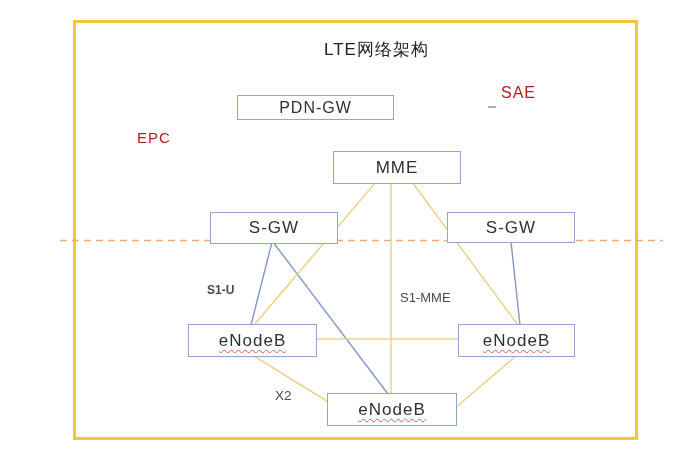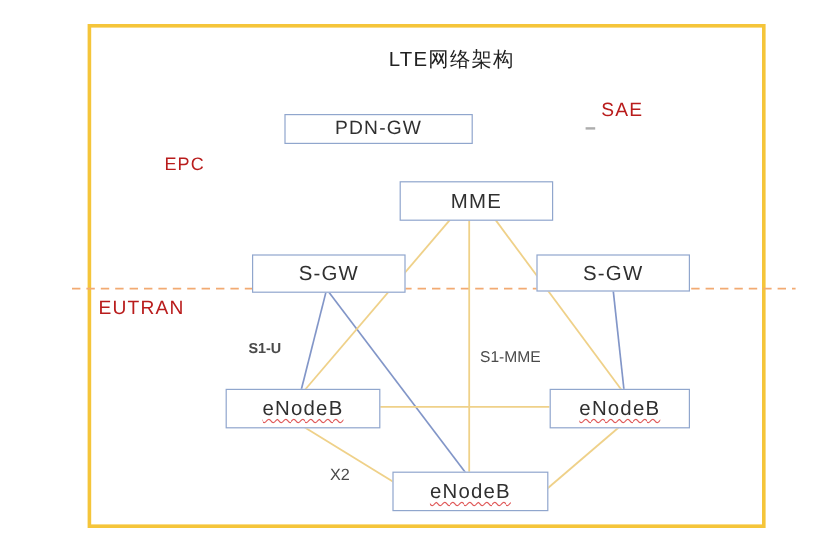--- a/index.html
+++ b/index.html
@@ -54,21 +54,20 @@
     <line x1="412" y1="182" x2="518" y2="325" stroke="#efd189" stroke-width="1.5"></line>
 
     <line x1="315" y1="339" x2="458" y2="339" stroke="#efd189" stroke-width="1.5"></line>
     <line x1="252" y1="355" x2="330" y2="403" stroke="#efd189" stroke-width="1.5"></line>
     <line x1="454" y1="409" x2="517" y2="355" stroke="#efd189" stroke-width="1.5"></line>
   </svg>
 
   <div class="lbl title" style="left:324px; top:38px;">LTE网络架构</div>
   <div class="lbl region" style="left:501px; top:84px; font-size:16px;">SAE</div>
   <div class="lbl region" style="left:137px; top:129px;">EPC</div>
-  <div class="lbl region" style="left:82px; top:249px; font-size:16px;">EUTRAN</div>
 
   <div class="artifact"></div>
 
   <div class="node" style="left:333px; top:151px; width:126px; height:31px;">
     <span>MME</span>
   </div>
   <div class="node pdn" style="left:237px; top:95px;  width:155px; height:23px;">
     <span>PDN-GW</span>
   </div>
   <div class="node" style="left:210px; top:212px; width:126px; height:30px;">

